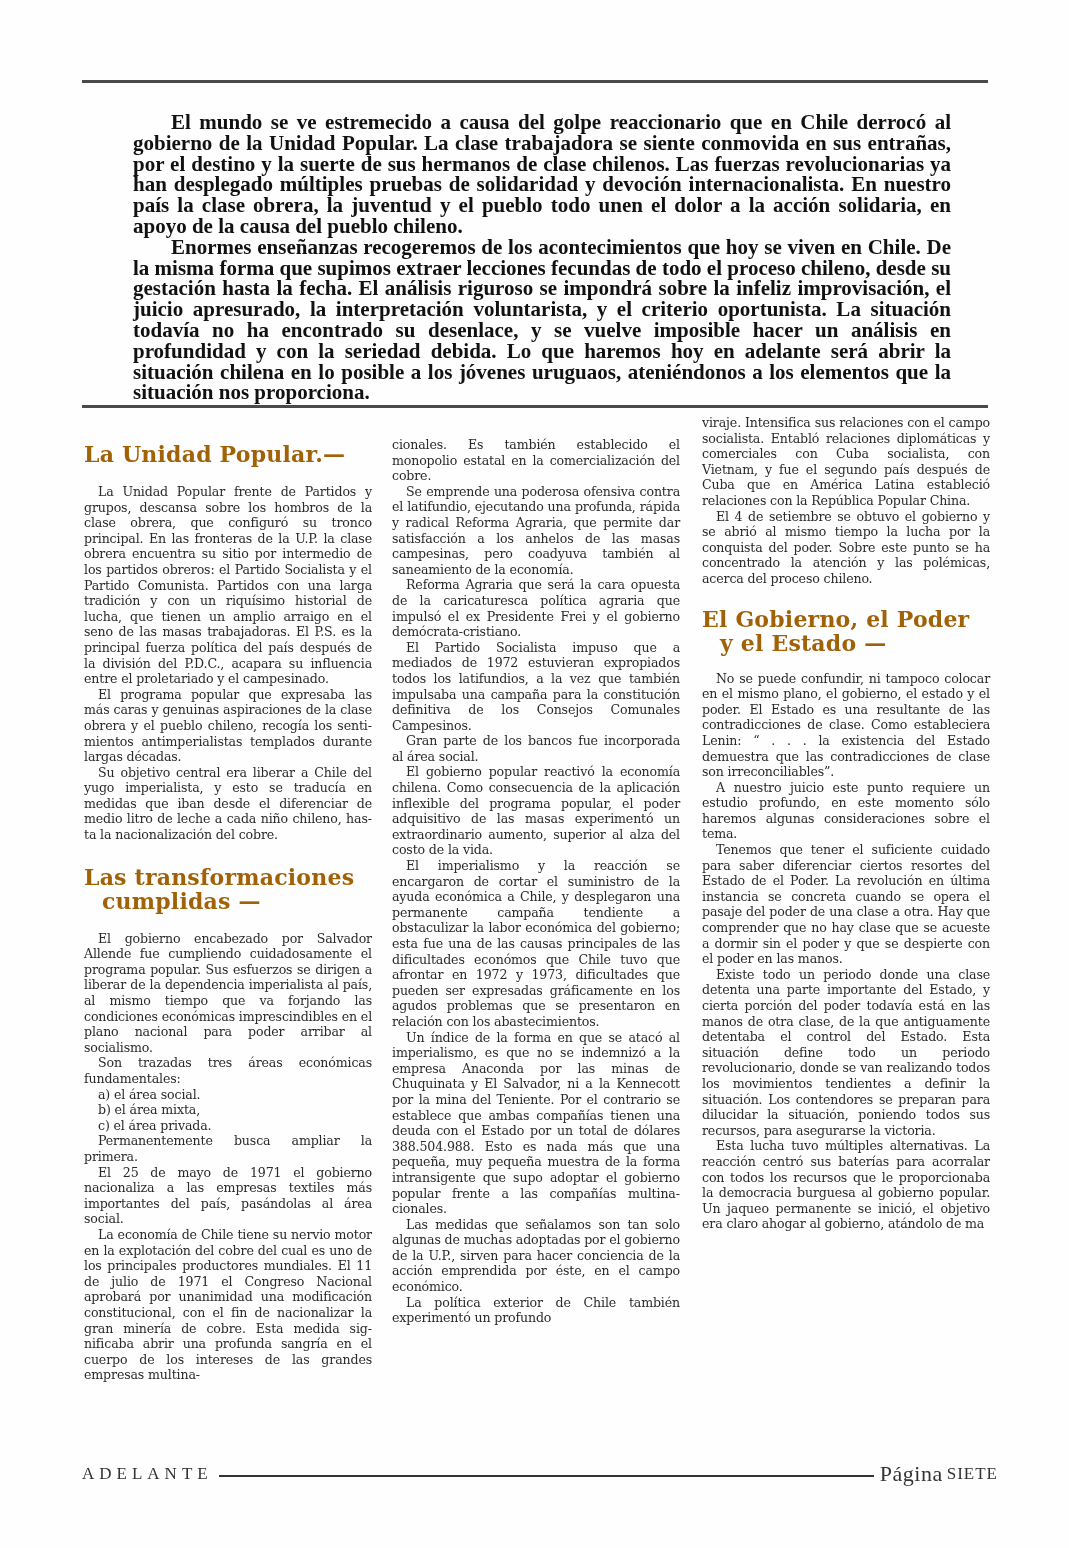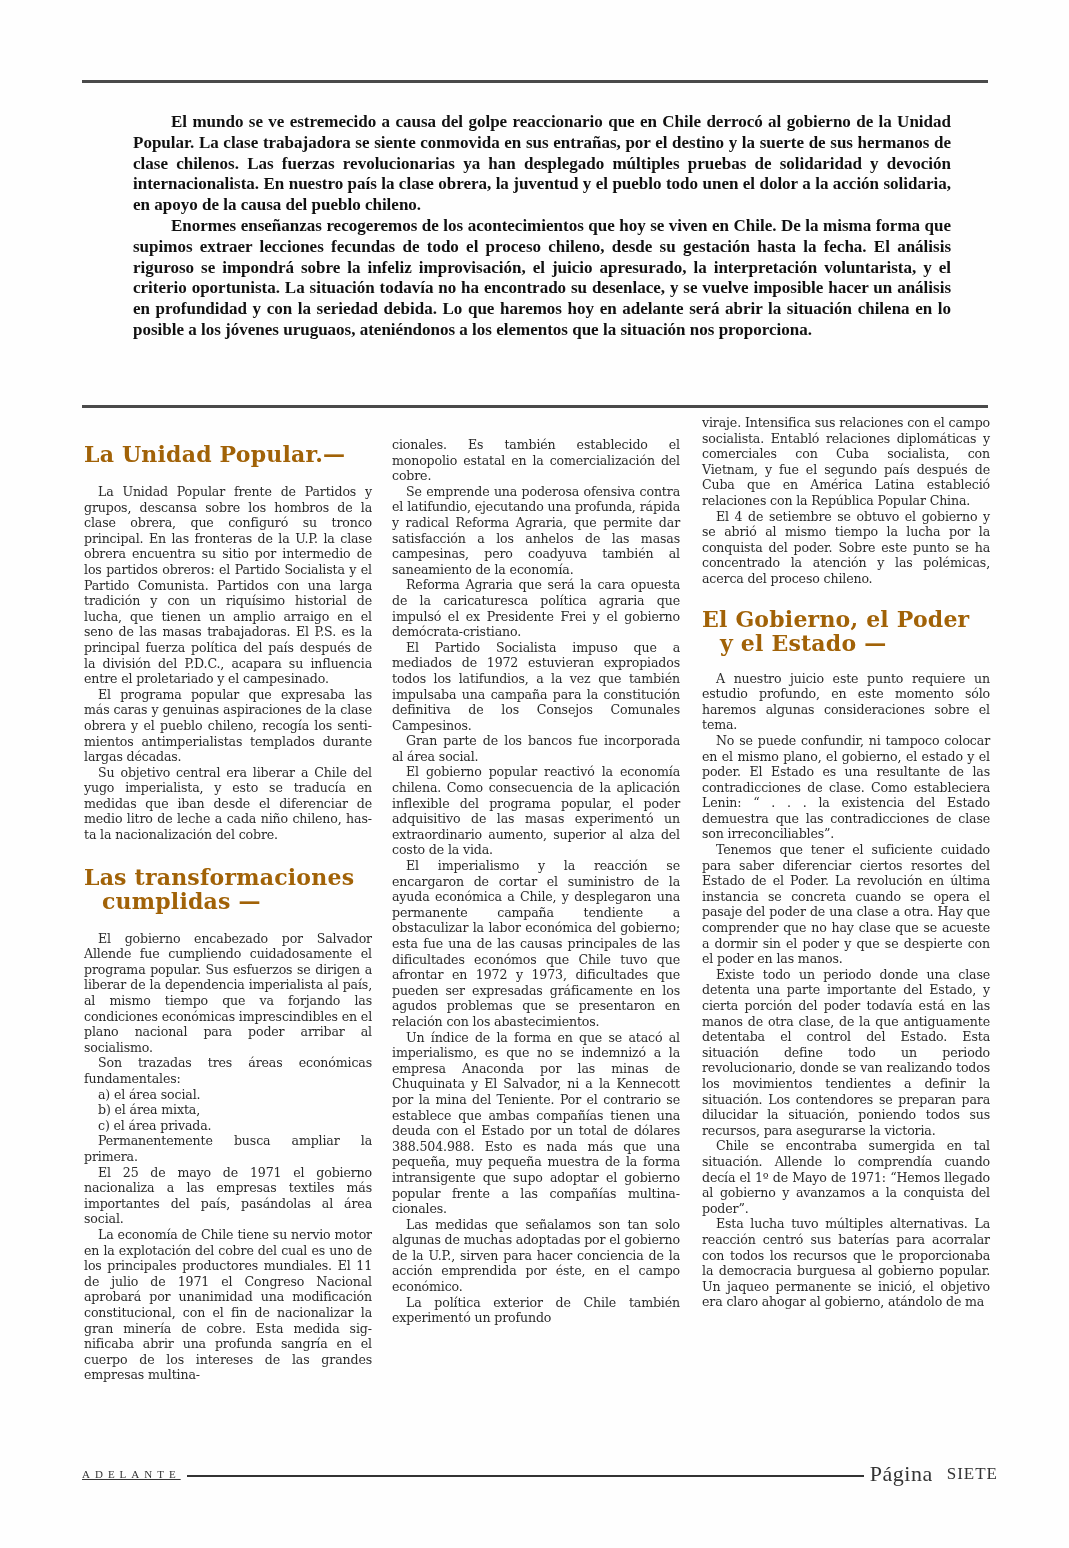--- a/index.html
+++ b/index.html
@@ -2,44 +2,44 @@
 <html><head>
 <meta charset="utf-8">
 <style>
   html, body { margin: 0; padding: 0; background: #ffffff; }
   body { width: 1069px; height: 1548px; position: relative; overflow: hidden; color: #1a1a1a; }
   .page { position: absolute; left: 0; top: 0; width: 1069px; height: 1548px; background: #fefefe; }
   .rule { position: absolute; height: 2px; background: #2a2a2a; opacity: .85; }
   .rule.top { left: 82px; top: 80px; width: 906px; height: 3px; }
   .rule.mid { left: 82px; top: 405px; width: 906px; height: 3px; }
   .intro { position: absolute; left: 133px; top: 112px; width: 818px;
-    font-family: "Liberation Serif", serif; font-size: 17px; line-height: 20.8px;
+    font-family: "Liberation Serif", serif; font-size: 21px; line-height: 20.8px;
     font-weight: bold; text-align: justify; color: #111; }
   .intro p { margin: 0; text-indent: 38px; }
   .col { position: absolute; top: 440px; width: 288px;
     font-family: "DejaVu Serif", serif; font-size: 12.6px; line-height: 15.6px;
     text-align: justify; color: #2a2a2a; letter-spacing: -0.15px; }
   .col.c1 { left: 84px; top: 440px; }
   .col.c2 { left: 392px; top: 437px; }
   .col.c3 { left: 702px; top: 415px; }
   .col p { margin: 0; text-indent: 14px; hyphens: manual; }
   .col p.noind { text-indent: 0; }
   .col p.item { text-indent: 0; padding-left: 14px; }
   .col h2 { margin: 0; font-family: "DejaVu Serif", serif; font-weight: bold;
     font-size: 22px; line-height: 24px; color: #a16207; letter-spacing: 0.2px; }
   .col h2 .l2 { display: block; padding-left: 18px; }
   .col .hd1 { margin: 2px 0 18px 0; }
   .col .hd2 { margin: 22px 0 18px 0; }
   .col .hd3 { margin: 20px 0 16px 0; }
   .footer { position: absolute; left: 82px; top: 1463px; width: 916px; height: 22px;
     display: flex; align-items: center; font-family: "Liberation Serif", serif; color: #333; }
-  .footer .brand { font-size: 11px; letter-spacing: 5px; text-decoration: underline; }
+  .footer .brand { font-size: 17px; letter-spacing: 5px; }
   .footer .line { flex: 1; height: 2px; background: #333; margin: 0 6px; margin-top: 4px; }
   .footer .pg { font-size: 22px; letter-spacing: 0.5px; }
-  .footer .pgnum { font-size: 17px; margin-left: 14px; letter-spacing: 1px; }
+  .footer .pgnum { font-size: 17px; margin-left: 4px; letter-spacing: 1px; }
 </style>
 </head>
 <body>
 
 <div class="page">
 
   <div class="rule top"></div>
 
   <div class="intro">
     <p>El mundo se ve estremecido a causa del golpe reaccionario que en Chile derrocó al gobierno de la Unidad Popular. La clase trabajadora se siente conmovida en sus entrañas, por el destino y la suerte de sus hermanos de clase chilenos. Las fuerzas re­volucionarias ya han desplegado múltiples pruebas de solidaridad y devoción interna­cionalista. En nuestro país la clase obrera, la juventud y el pueblo todo unen el dolor a la acción solidaria, en apoyo de la causa del pueblo chileno.</p>
@@ -84,25 +84,24 @@
   </div>
 
   <div class="col c3">
     <p class="noind">viraje. Intensifica sus relaciones con el campo socialista. Entabló relaciones diplomáticas y comer­ciales con Cuba socialista, con Vietnam, y fue el segundo país después de Cuba que en América Latina estableció relaciones con la República Popular China.</p>
     <p>El 4 de setiembre se obtuvo el gobierno y se abrió al mismo tiem­po la lucha por la conquista del poder. Sobre este punto se ha con­centrado la atención y las polé­micas, acerca del proceso chileno.</p>
 
     <h2 class="hd3">
       <span>El Gobierno, el Poder</span>
       <span class="l2">y el Estado —</span>
     </h2>
+    <p>No se puede confundir, ni tam­poco colocar en el mismo plano, el gobierno, el estado y el po­der. El Estado es una resultante de las contradicciones de clase. Como estableciera Lenin: “ . . . la existencia del Estado demuestra que las contradicciones de clase son irreconciliables”.</p>
     <p>A nuestro juicio este punto re­quiere un estudio profundo, en es­te momento sólo haremos algunas consideraciones sobre el tema.</p>
-    <p>No se puede confundir, ni tam­poco colocar en el mismo plano, el gobierno, el estado y el po­der. El Estado es una resultante de las contradicciones de clase. Como estableciera Lenin: “ . . . la existencia del Estado demuestra que las contradicciones de clase son irreconciliables”.</p>
     <p>Tenemos que tener el suficiente cuidado para saber diferenciar ciertos resortes del Estado de el Poder. La revolución en última instancia se concreta cuando se opera el pasaje del poder de una clase a otra. Hay que comprender que no hay clase que se acueste a dormir sin el poder y que se des­pierte con el poder en las manos.</p>
     <p>Existe todo un periodo donde una clase detenta una parte im­portante del Estado, y cierta por­ción del poder todavía está en las manos de otra clase, de la que antiguamente detentaba el control del Estado. Esta situación define todo un periodo revolucionario, donde se van realizando todos los movimientos tendientes a definir la situación. Los contendores se preparan para dilucidar la situa­ción, poniendo todos sus recursos, para asegurarse la victoria.</p>
-    <p>Chile se encontraba sumergida en tal situación. Allende lo com­prendía cuando decía el 1º de Ma­yo de 1971: “Hemos llegado al go­bierno y avanzamos a la conquista del poder”.</p>
     <p>Esta lucha tuvo múltiples alter­nativas. La reacción centró sus baterías para acorralar con todos los recursos que le proporcionaba la democracia burguesa al gobier­no popular. Un jaqueo permanente se inició, el objetivo era claro aho­gar al gobierno, atándolo de ma­</p>
   </div>
 
   <div class="footer">
     <span class="brand">ADELANTE</span>
     <span class="line"></span>
     <span class="pg">Página</span>
     <span class="pgnum">SIETE</span>
   </div>
 </div>

